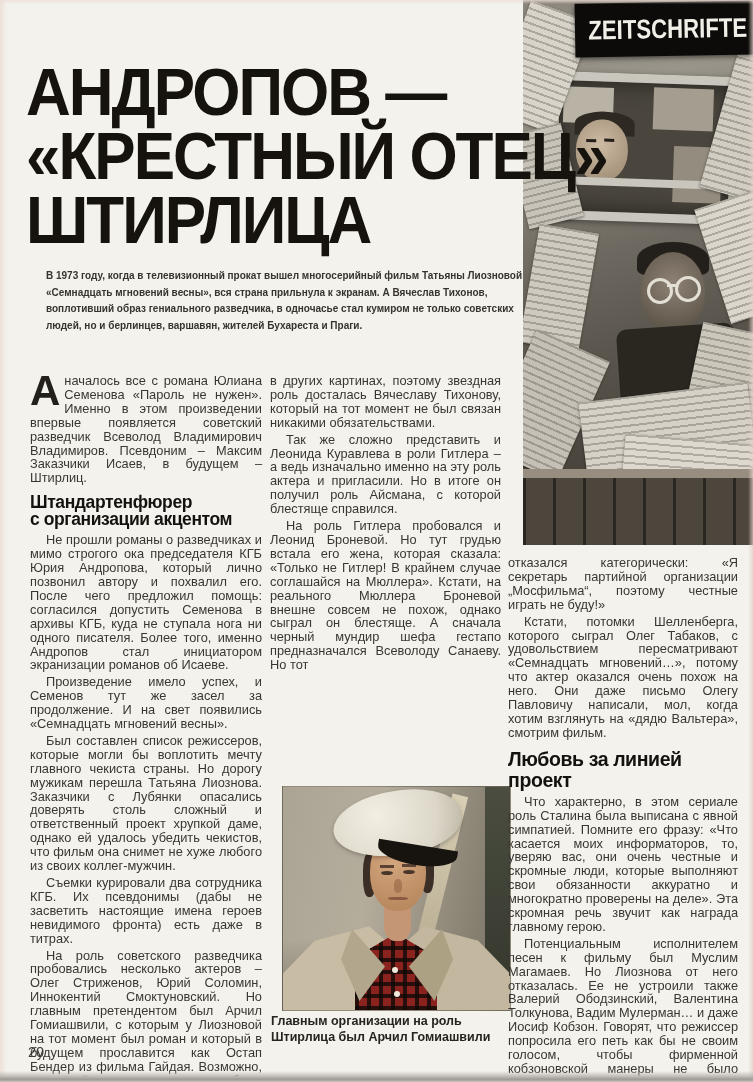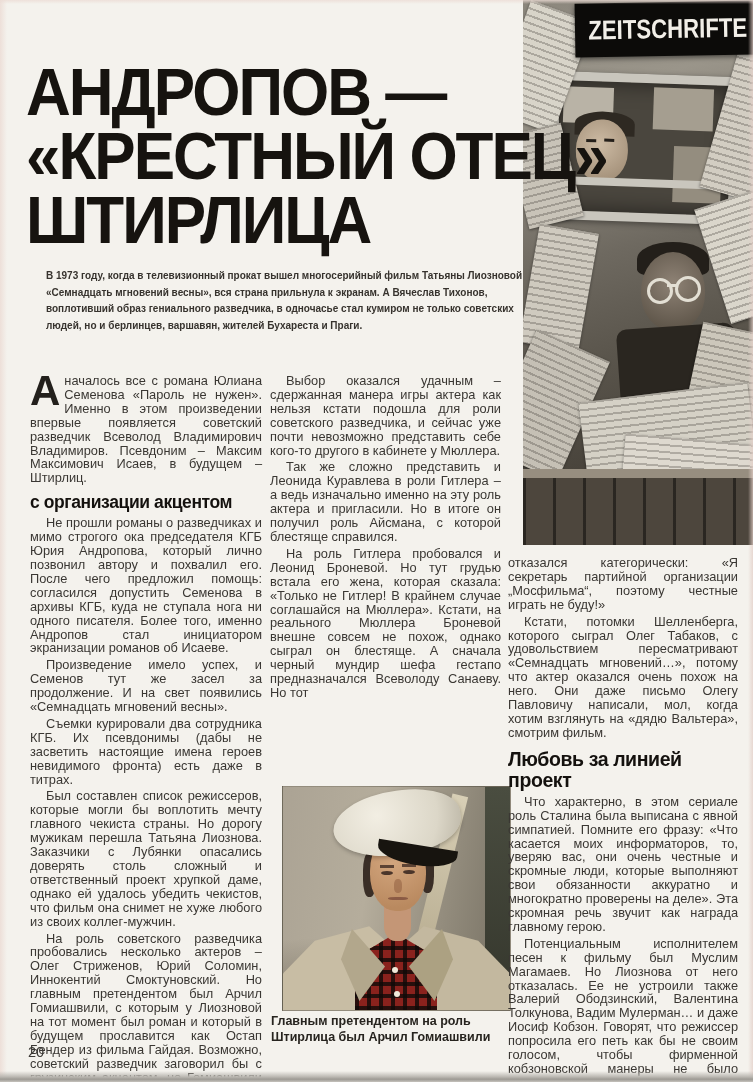--- a/index.html
+++ b/index.html
@@ -119,34 +119,35 @@
 <div id="headline" class="abs">
   <div class="hl-line">АНДРОПОВ —</div>
   <div class="hl-line">«КРЕСТНЫЙ ОТЕЦ»</div>
   <div class="hl-line">ШТИРЛИЦА</div>
 </div>
 
 <div id="lead" class="abs">В 1973 году, когда в телевизионный прокат вышел многосерийный фильм Татьяны Лиозновой «Семнадцать мгновений весны», вся страна прильнула к экранам. А Вячеслав Тихонов, воплотивший образ гениального разведчика, в одночасье стал кумиром не только советских людей, но и берлинцев, варшавян, жителей Бухареста и Праги.</div>
 
 <div id="col1" class="abs col">
   <p class="para noindent">
-    <span class="dropcap">А</span><span>началось все с романа Юлиана Семенова «Пароль не нужен». Именно в этом произведении впервые появляется советский разведчик Всеволод Владимирович Владимиров. Псевдоним – Максим Максимович Исаев, в будущем – Штирлиц.</span>
+    <span class="dropcap">А</span><span>началось все с романа Юлиана Семенова «Пароль не нужен». Именно в этом произведении впервые появляется советский разведчик Всеволод Владимирович Владимиров. Псевдоним – Максим Заказчики Исаев, в будущем – Штирлиц.</span>
   </p>
   <h3 class="subhead">
+    <span>Штандартенфюрер</span>
     <span>с организации акцентом</span>
   </h3>
   <p class="para">Не прошли романы о разведчиках и мимо строгого ока председателя КГБ Юрия Андропова, который лично позвонил автору и похвалил его. После чего предложил помощь: согласился допустить Семенова в архивы КГБ, куда не ступала нога ни одного писателя. Более того, именно Андропов стал инициатором экранизации романов об Исаеве.</p>
   <p class="para">Произведение имело успех, и Семенов тут же засел за продолжение. И на свет появились «Семнадцать мгновений весны».</p>
+  <p class="para">Был составлен список режиссеров, которые могли бы воплотить мечту главного чекиста страны. Но дорогу мужикам перешла Татьяна Лиознова. Заказчики с Лубянки опасались доверять столь сложный и ответственный проект хрупкой даме, однако ей удалось убедить чекистов, что фильм она снимет не хуже любого из своих коллег-мужчин.</p>
   <p class="para">Съемки курировали два сотрудника КГБ. Их псевдонимы (дабы не засветить настоящие имена героев невидимого фронта) есть даже в титрах.</p>
-  <p class="para">Был составлен список режиссеров, которые могли бы воплотить мечту главного чекиста страны. Но дорогу мужикам перешла Татьяна Лиознова. Заказчики с Лубянки опасались доверять столь сложный и ответственный проект хрупкой даме, однако ей удалось убедить чекистов, что фильм она снимет не хуже любого из своих коллег-мужчин.</p>
   <p class="para">На роль советского разведчика пробовались несколько актеров – Олег Стриженов, Юрий Соломин, Иннокентий Смоктуновский. Но главным претендентом был Арчил Гомиашвили, с которым у Лиозновой на тот момент был роман и который в будущем прославится как Остап Бендер из фильма Гайдая. Возможно, советский разведчик заговорил бы с грузинским акцентом, но Гомиашвили был очень занят</p>
 </div>
 
 <div id="col2" class="abs col">
-  <p class="para">Выбор оказался удачным – сдержанная манера игры актера как нельзя кстати подошла для роли советского разведчика, и сейчас уже почти невозможно представить себе кого-то другого в кабинете у Мюллера.</p>
+  <p class="para noindent">в других картинах, поэтому звездная роль досталась Вячеславу Тихонову, который на тот момент не был связан никакими обязательствами.</p>
   <p class="para">Так же сложно представить и Леонида Куравлева в роли Гитлера – а ведь изначально именно на эту роль актера и пригласили. Но в итоге он получил роль Айсмана, с которой блестяще справился.</p>
   <p class="para">На роль Гитлера пробовался и Леонид Броневой. Но тут грудью встала его жена, которая сказала: «Только не Гитлер! В крайнем случае соглашайся на Мюллера». Кстати, на реального Мюллера Броневой внешне совсем не похож, однако сыграл он блестяще. А сначала черный мундир шефа гестапо предназначался Всеволоду Санаеву. Но тот</p>
 </div>
 
 <div id="gphoto" class="abs">
   <div class="gp" style="left:150px;top:6px;width:16px;height:160px;background:linear-gradient(180deg,#d8cfb6,#b9ae92);transform:rotate(14deg);"></div>
   <div class="gp" style="left:202px;top:0;width:25px;height:223px;background:linear-gradient(180deg,#4a4d40,#34362c);"></div>
   <div class="gp" style="left:0;top:150px;width:227px;height:73px;background:radial-gradient(ellipse at 20% 100%,rgba(40,35,25,.35),rgba(0,0,0,0) 70%);"></div>
 
   <div class="gp" style="left:0;top:132px;width:227px;height:91px;background:#c8bda4;clip-path:polygon(0 100%,0 60%,14% 24%,38% 8%,48% 30%,44% 100%);"></div>
@@ -169,21 +170,21 @@
     <div style="position:absolute;left:10px;top:34px;width:14px;height:3px;background:#5d4334;"></div>
     <div style="position:absolute;left:32px;top:33px;width:14px;height:3px;background:#5d4334;"></div>
     <div style="position:absolute;left:24px;top:48px;width:8px;height:14px;background:rgba(140,90,60,.5);border-radius:40%;"></div>
     <div style="position:absolute;left:18px;top:66px;width:20px;height:3px;background:#8a5a44;border-radius:40%;"></div>
   </div>
 
   <div class="gp" style="left:50px;top:4px;width:128px;height:64px;border-radius:55% 45% 50% 50%;transform:rotate(-7deg);background:radial-gradient(circle at 35% 35%,#f2eee3,#dcd7c8 65%,#b9b3a3);box-shadow:0 2px 4px rgba(0,0,0,.25);"></div>
   <div class="gp" style="left:94px;top:58px;width:80px;height:20px;background:#17140f;border-radius:0 0 100% 100%/0 0 140% 140%;transform:rotate(9deg);"></div>
 </div>
 
-<div id="caption" class="abs">Главным претендентом на роль Штирлица был Арчил Гомиашвили</div>
+<div id="caption" class="abs">Главным организации на роль Штирлица был Арчил Гомиашвили</div>
 
 <div id="col3" class="abs col">
   <p class="para noindent">отказался категорически: «Я секретарь партийной организации „Мосфильма“, поэтому честные играть не буду!»</p>
   <p class="para">Кстати, потомки Шелленберга, которого сыграл Олег Табаков, с удовольствием пересматривают «Семнадцать мгновений…», потому что актер оказался очень похож на него. Они даже письмо Олегу Павловичу написали, мол, когда хотим взглянуть на «дядю Вальтера», смотрим фильм.</p>
   <h3 class="subhead2">Любовь за линией проект</h3>
   <p class="para">Что характерно, в этом сериале роль Сталина была выписана с явной симпатией. Помните его фразу: «Что касается моих информаторов, то, уверяю вас, они очень честные и скромные люди, которые выполняют свои обязанности аккуратно и многократно проверены на деле». Эта скромная речь звучит как награда главному герою.</p>
   <p class="para">Потенциальным исполнителем песен к фильму был Муслим Магамаев. Но Лиознова от него отказалась. Ее не устроили также Валерий Ободзинский, Валентина Толкунова, Вадим Мулерман… и даже Иосиф Кобзон. Говорят, что режиссер попросила его петь как бы не своим голосом, чтобы фирменной кобзоновской манеры не было слышно. Вроде бы Кобзон даже обиделся, но все же согласился. В фильме звучит музыка Микаэла Таривердиева.</p>
 </div>
 
 <div id="pagenum" class="abs">20</div>

